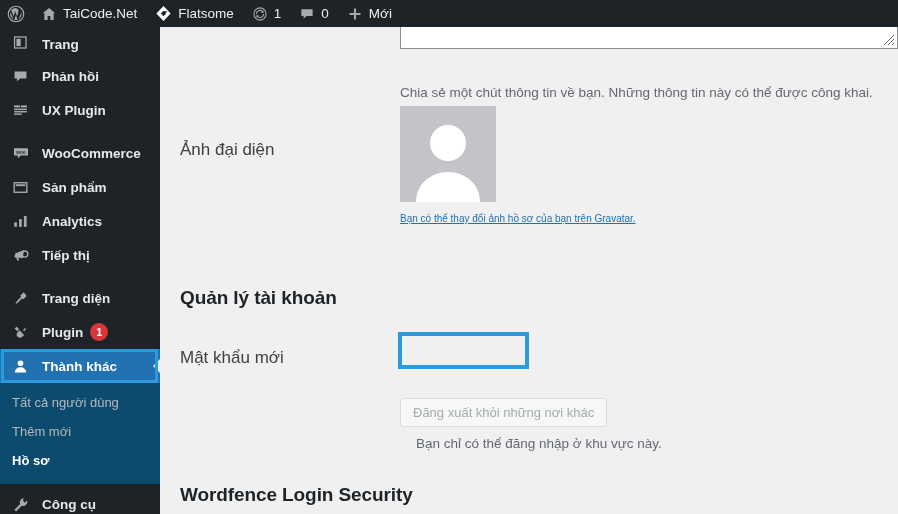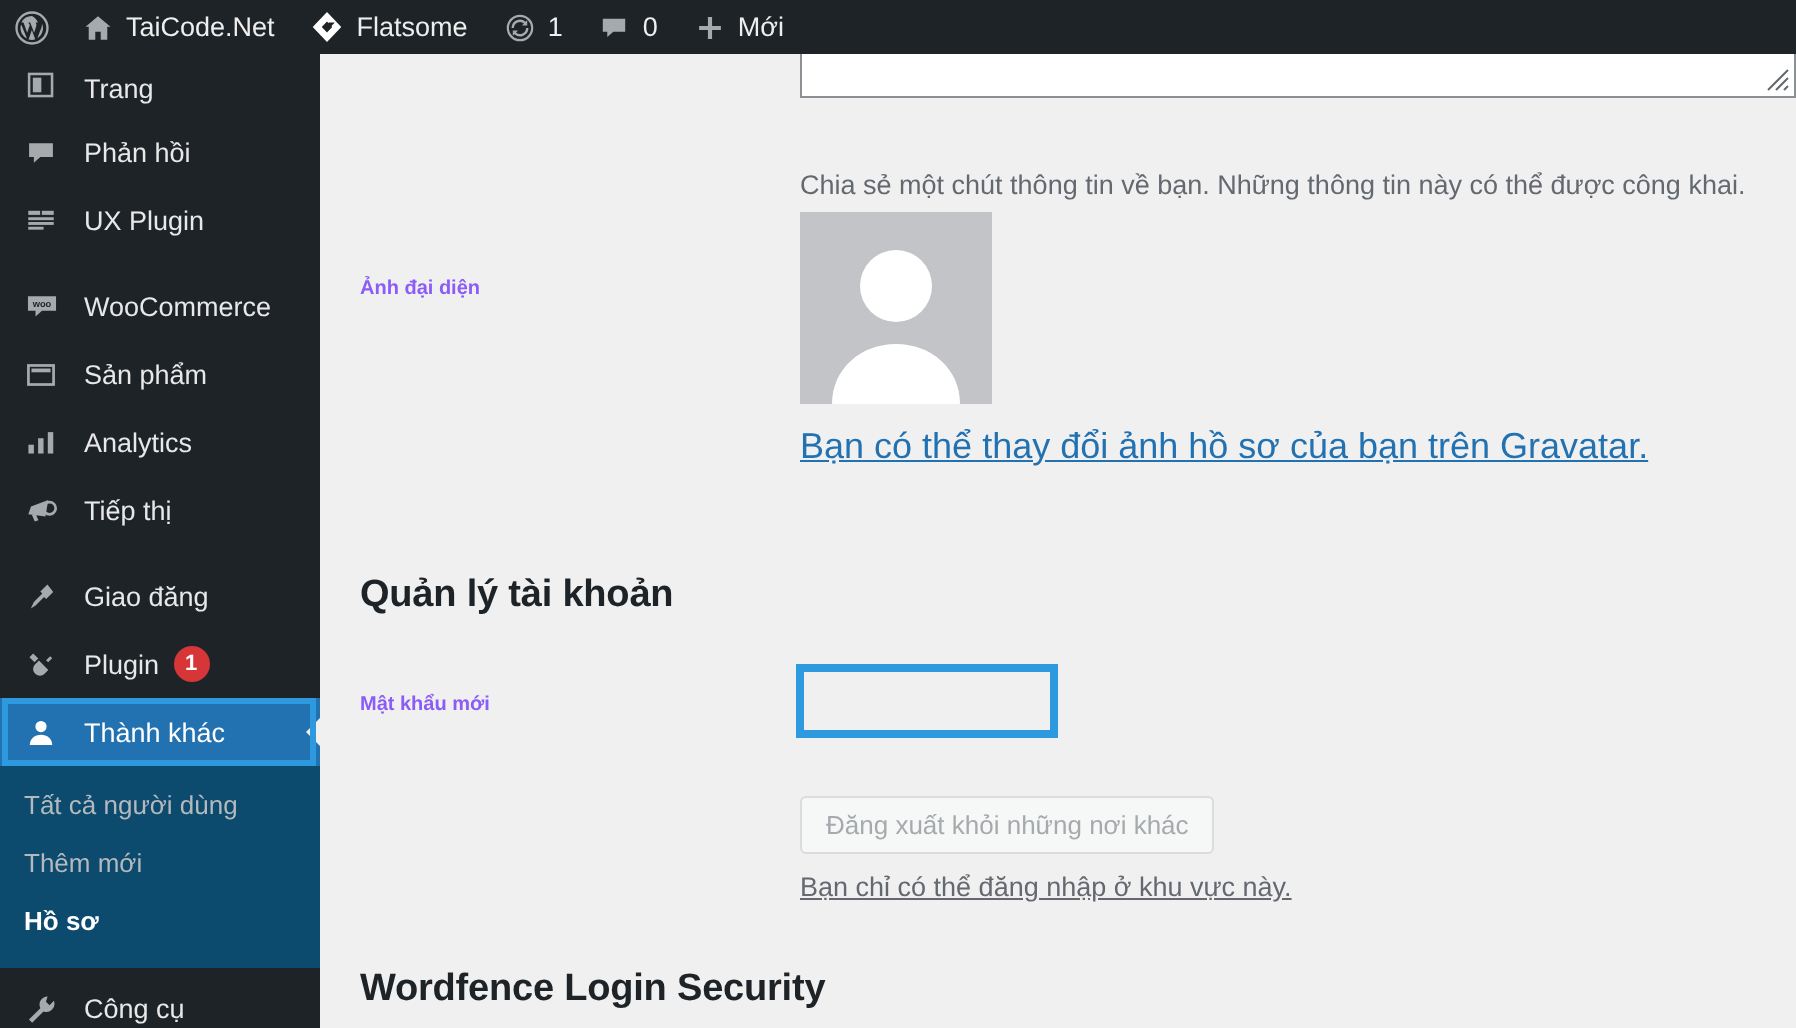--- a/index.html
+++ b/index.html
@@ -44,21 +44,21 @@
     height: 34px; padding-left: 12px;
     color: #c3c4c7; font-size: 13.5px;
     white-space: nowrap;
   }
   .menu-item .mi-ico {
     width: 22px; height: 20px;
     display: inline-flex; align-items: center; justify-content: flex-start;
     margin-right: 8px; flex: 0 0 22px;
   }
   .menu-item .mi-ico svg { display: block; }
-  .menu-item .mi-label { color: #e8e8e9; font-size: 13.5px; }
+  .menu-item .mi-label { color: #e8e8e9; font-size: 13.5px; font-weight: bold; }
   .menu-sep { height: 9px; }
 
   .menu-item.current {
     background: #2271b1;
     color: #fff;
   }
   .menu-item.current .mi-label { color: #fff; }
   .menu-item.current::after {
     content: "";
     position: absolute; right: -1px; top: 50%;
@@ -114,35 +114,35 @@
   }
 
   .help-text {
     position: absolute; left: 240px; top: 56px;
     width: 498px;
     color: #646970; font-size: 13.5px; line-height: 1.5;
   }
 
   .row-label {
     position: absolute;
-    color: #8b5cf6; font-size: 10px; font-weight: 700;
+    color: #404040; font-size: 17px; font-weight: 400;
     line-height: 1.4;
   }
 
   .avatar {
     position: absolute; left: 240px; top: 79px;
     width: 96px; height: 96px;
     background: #c3c4c7;
     overflow: hidden;
   }
   .avatar svg { display: block; }
 
   .gravatar-link {
     position: absolute; left: 240px; top: 186px;
-    color: #2271b1; font-size: 18px;
+    color: #2271b1; font-size: 10px;
     text-decoration: underline;
   }
 
   .section-title {
     position: absolute;
     color: #1d2327; font-size: 19px; font-weight: 600;
     letter-spacing: -0.1px;
   }
 
   
@@ -316,21 +316,21 @@
     </div>
 
     <div class="menu-sep"></div>
 
     <div class="menu-item">
       <span class="mi-ico">
         <svg width="17" height="17" viewBox="0 0 20 20">
           <path d="M13.8 2.6 9.6 6.8l1.2 1.2-5 5L4 16.8l2.8-1.8 5-5 1.2 1.2 4.2-4.2z" fill="#a7aaad"></path>
         </svg>
       </span>
-      <span class="mi-label">Giao đăng</span>
+      <span class="mi-label">Trang diện</span>
     </div>
 
     <div class="menu-item">
       <span class="mi-ico">
         <svg width="17" height="17" viewBox="0 0 20 20">
           <path d="M5.4 3.2 3.2 5.4l3 3 2.2-2.2z" fill="#a7aaad"></path>
           <path d="M8.8 7.4 6.6 9.6c-1.6 1.6-1.6 4 0 5.5s4 1.6 5.5 0l2.2-2.2z" fill="#a7aaad"></path>
           <path d="M15.4 4.8 13 7.2l1.2 1.2 2.4-2.4z" fill="#a7aaad"></path>
         </svg>
       </span>
@@ -391,18 +391,18 @@
 
     <div class="section-title" style="left:20px; top:260px;">Quản lý tài khoản</div>
 
     <div class="row-label" style="left:20px; top:319px;">Mật khẩu mới</div>
 
     <div class="btn-focus-ring" style="left:238px; top:305px; width:131px; height:37px;"></div>
 
 
     <button class="btn-secondary disabled" style="left:240px; top:371px; height:29px;">Đăng xuất khỏi những nơi khác</button>
 
-    <div class="note-text" style="left:240px; top:409px;text-decoration:underline;">Bạn chỉ có thể đăng nhập ở khu vực này.</div>
+    <div class="note-text" style="left:256px; top:409px;">Bạn chỉ có thể đăng nhập ở khu vực này.</div>
 
     <div class="section-title" style="left:20px; top:457px;">Wordfence Login Security</div>
   </div>
 
 </div>
 
 </body></html>

